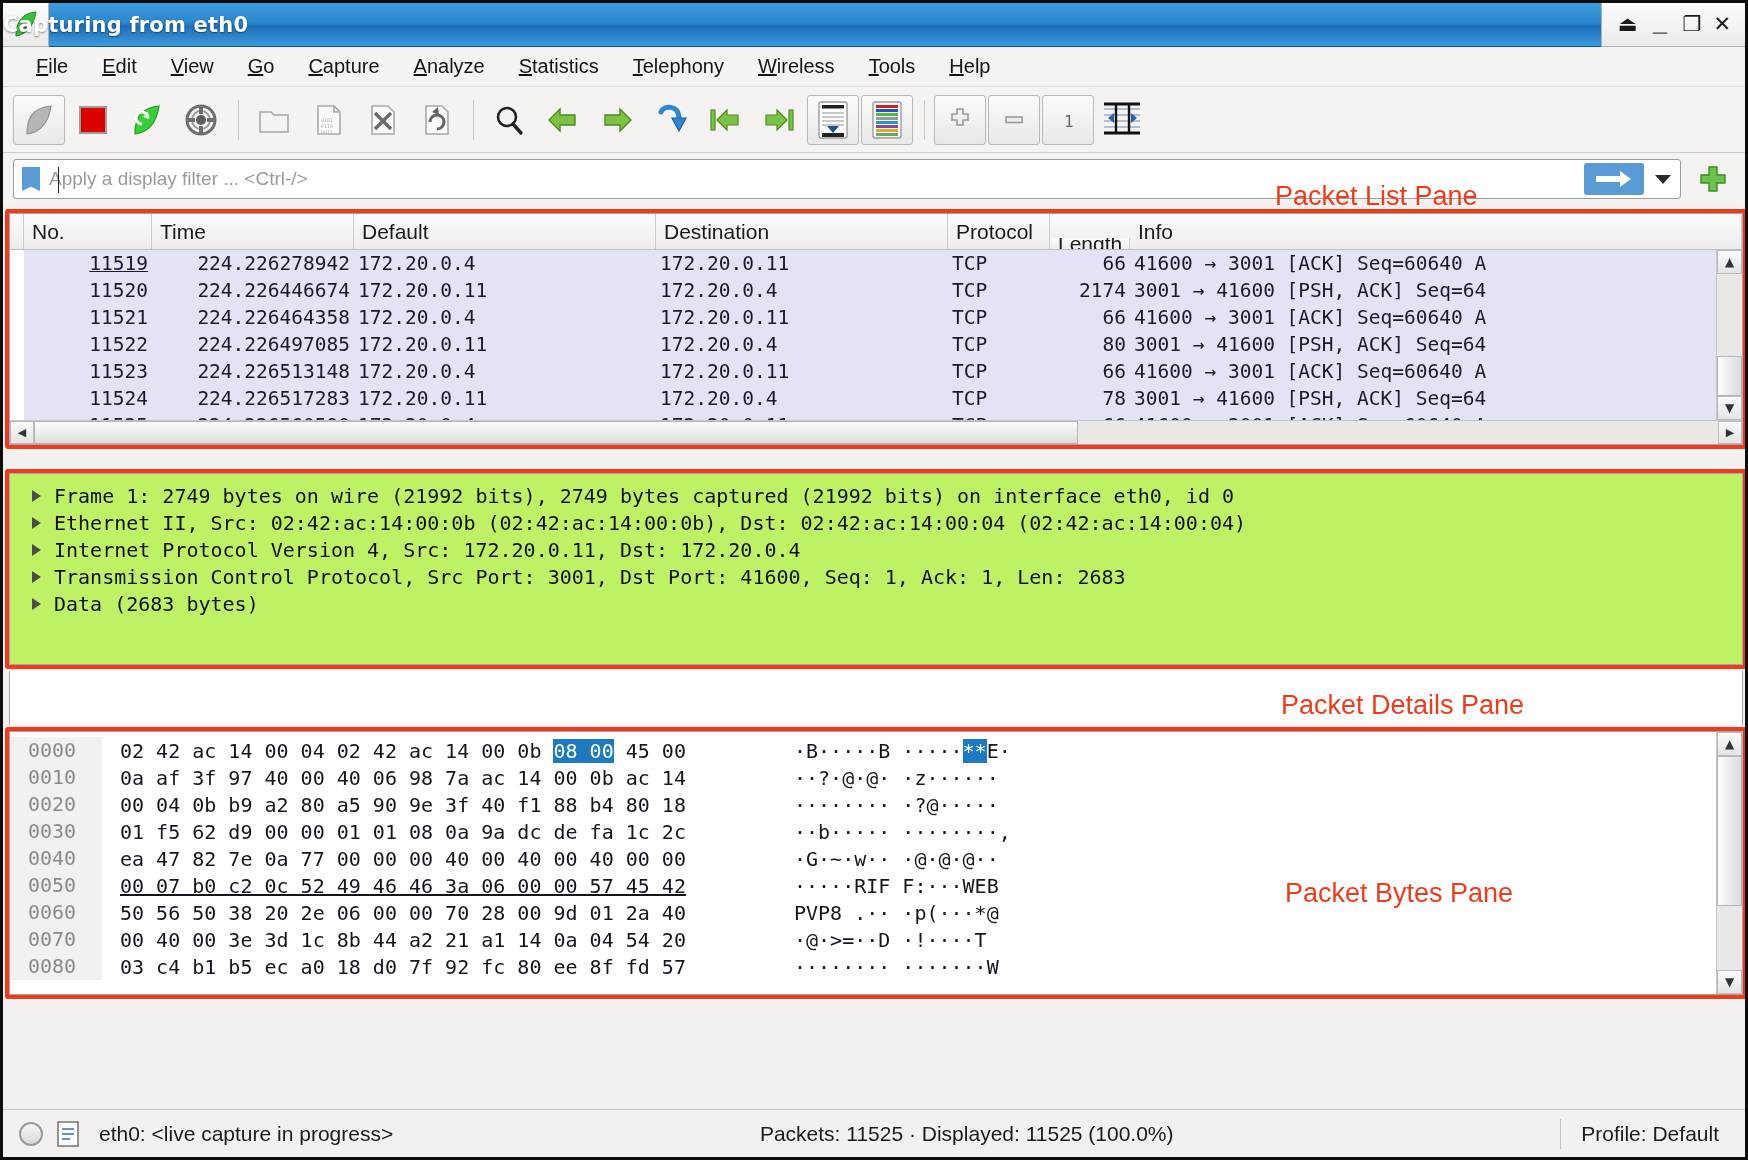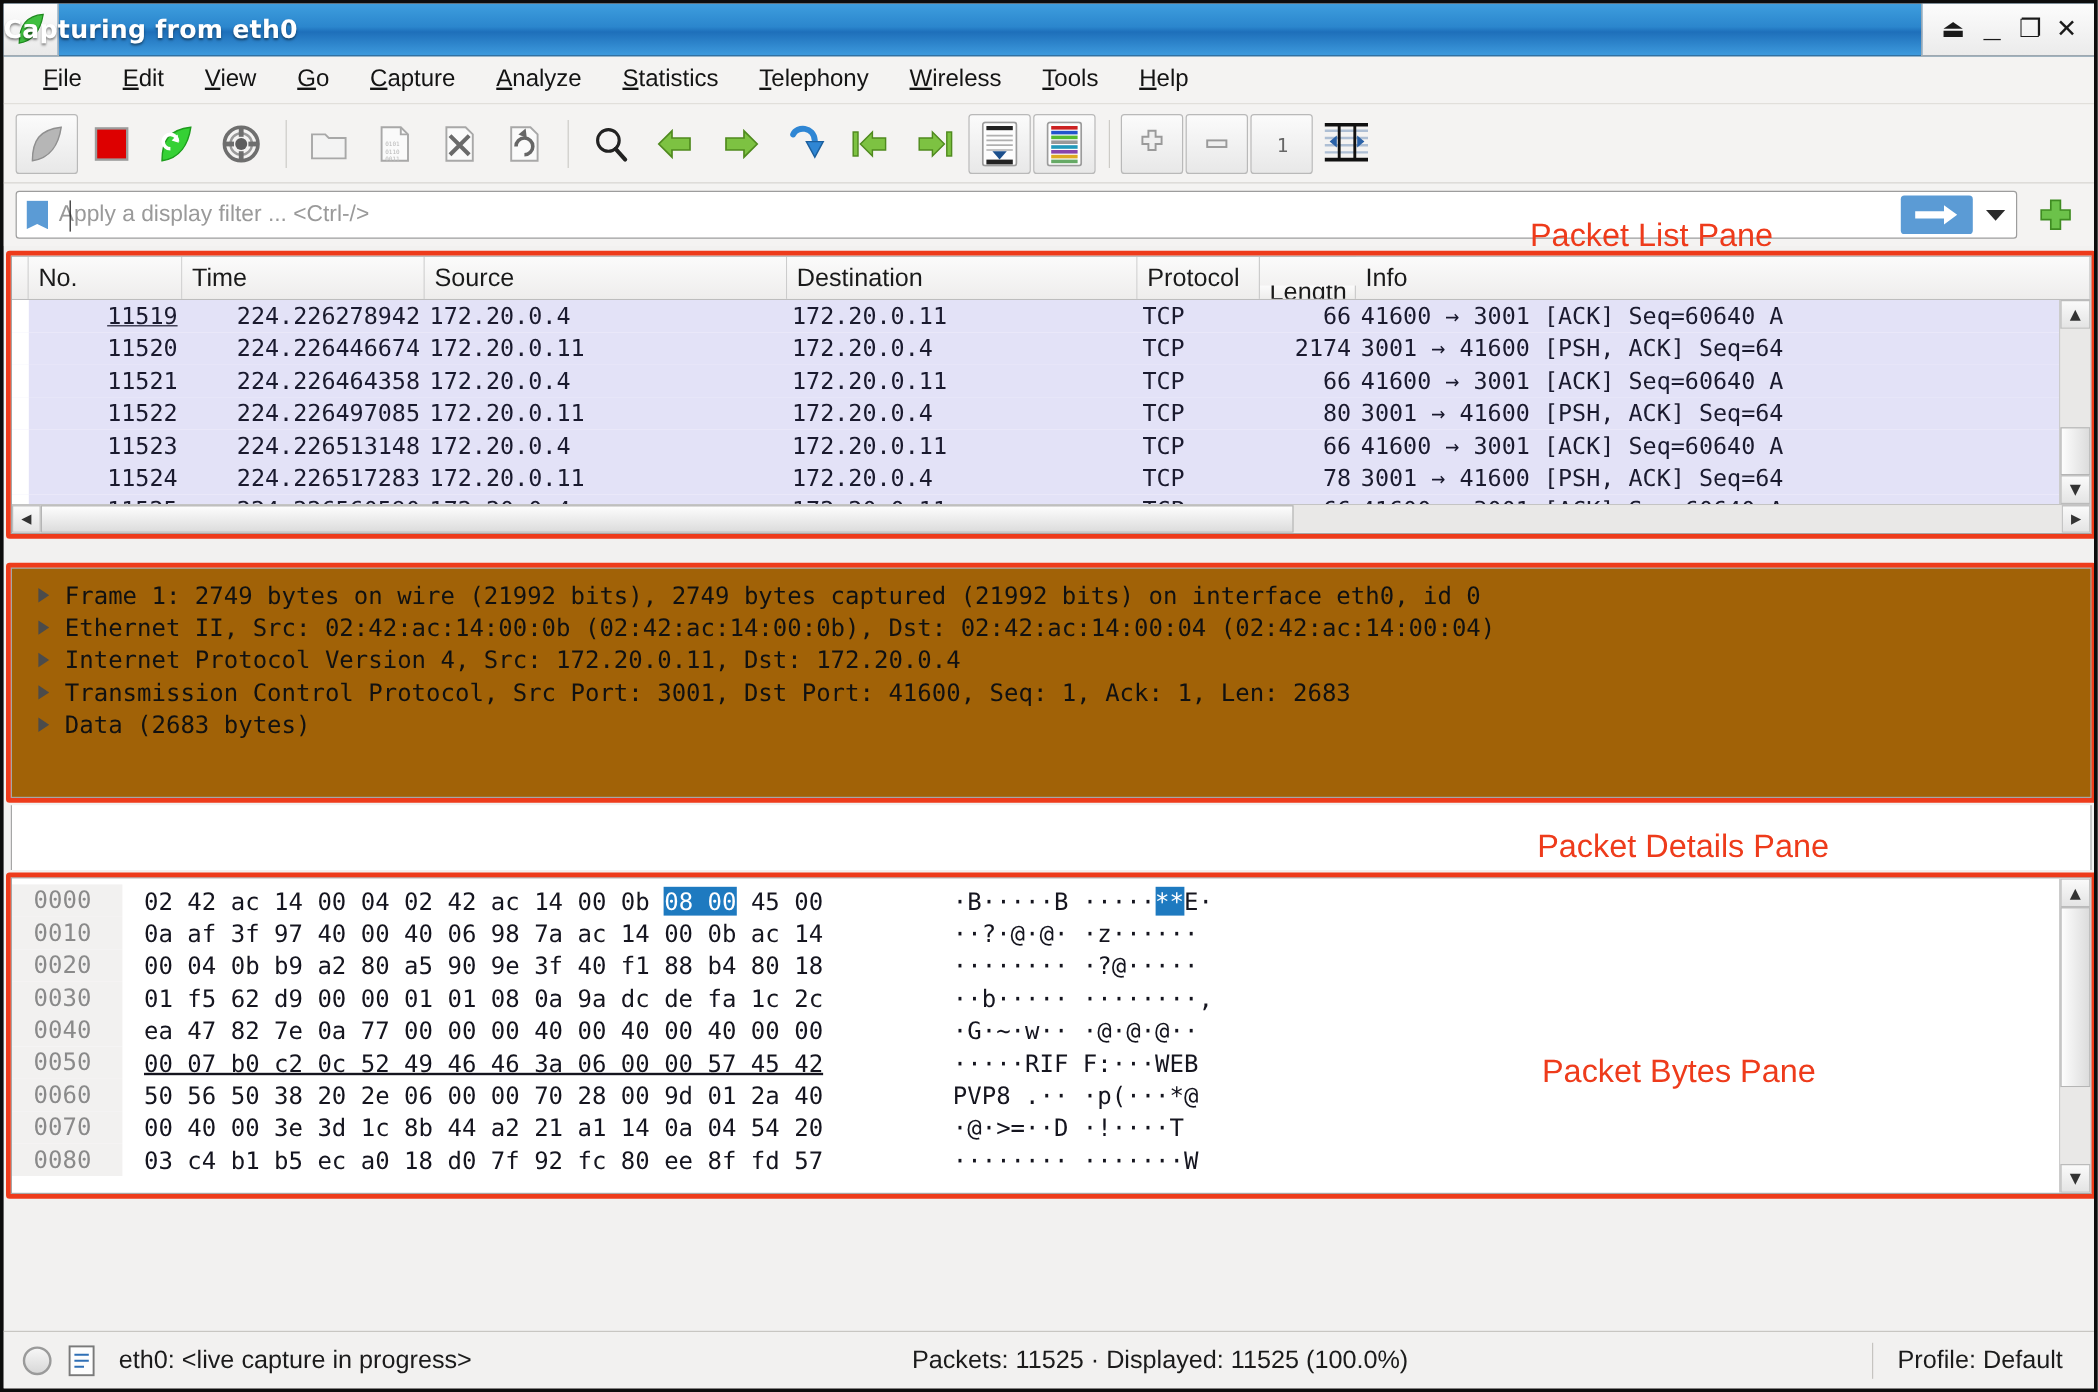--- a/index.html
+++ b/index.html
@@ -231,21 +231,21 @@
   .hscroll .htrack { flex: 1 1 auto; background: #e9e8e7; position: relative; }
   .hscroll .hthumb {
     position: absolute; left: 0; top: 0; bottom: 0; width: 62%;
     background: linear-gradient(to bottom,#fdfdfd,#dcdcdc); border: 1px solid #b5b5b5;
   }
 
   
   .packet-details {
     position: absolute;
     left: 6px; top: 470px; width: 1734px; height: 192px;
-    background: #a16207;
+    background: #bef264;
     border: 1px solid #a6a6a6;
     overflow: hidden;
     padding: 8px 0 0 0;
   }
   .det-row {
     display: flex; align-items: center;
     height: 27px;
     font-family: "DejaVu Sans Mono", monospace;
     font-size: 20px; color: #111;
     white-space: nowrap;
@@ -533,21 +533,21 @@
         <path d="M11 3 h8 v8 h8 v8 h-8 v8 h-8 v-8 H3 v-8 h8 Z" fill="#6cc24a" stroke="#3f8c22" stroke-width="1.4"></path>
       </svg>
     </div>
   </div>
 
   <div class="packet-list">
     <div class="pl-header" id="pl-header">
         <div style="width: 14px; flex: 0 0 auto; background: linear-gradient(rgb(251, 251, 251), rgb(238, 237, 236)); border-right: 1px solid rgb(204, 204, 204);"></div>
         <div class="pl-th" style="width: 128px;">No.</div>
         <div class="pl-th" style="width: 202px;">Time</div>
-        <div class="pl-th" style="width: 302px;">Source</div>
+        <div class="pl-th" style="width: 302px;">Default</div>
         <div class="pl-th" style="width: 292px;">Destination</div>
         <div class="pl-th" style="width: 102px;">Protocol</div>
         <div class="pl-th" style="width: 80px; margin-top: 24px;">Length</div>
         <div class="pl-th" style="width: 600px; flex: 1 1 auto;">Info</div>
       </div>
     <div class="pl-body">
       <div id="pl-rows">
           <div class="pl-row">
             <div class="pl-gutter"></div>
             <div class="cell num" style="width: 128px; text-decoration: underline;">11519</div>

